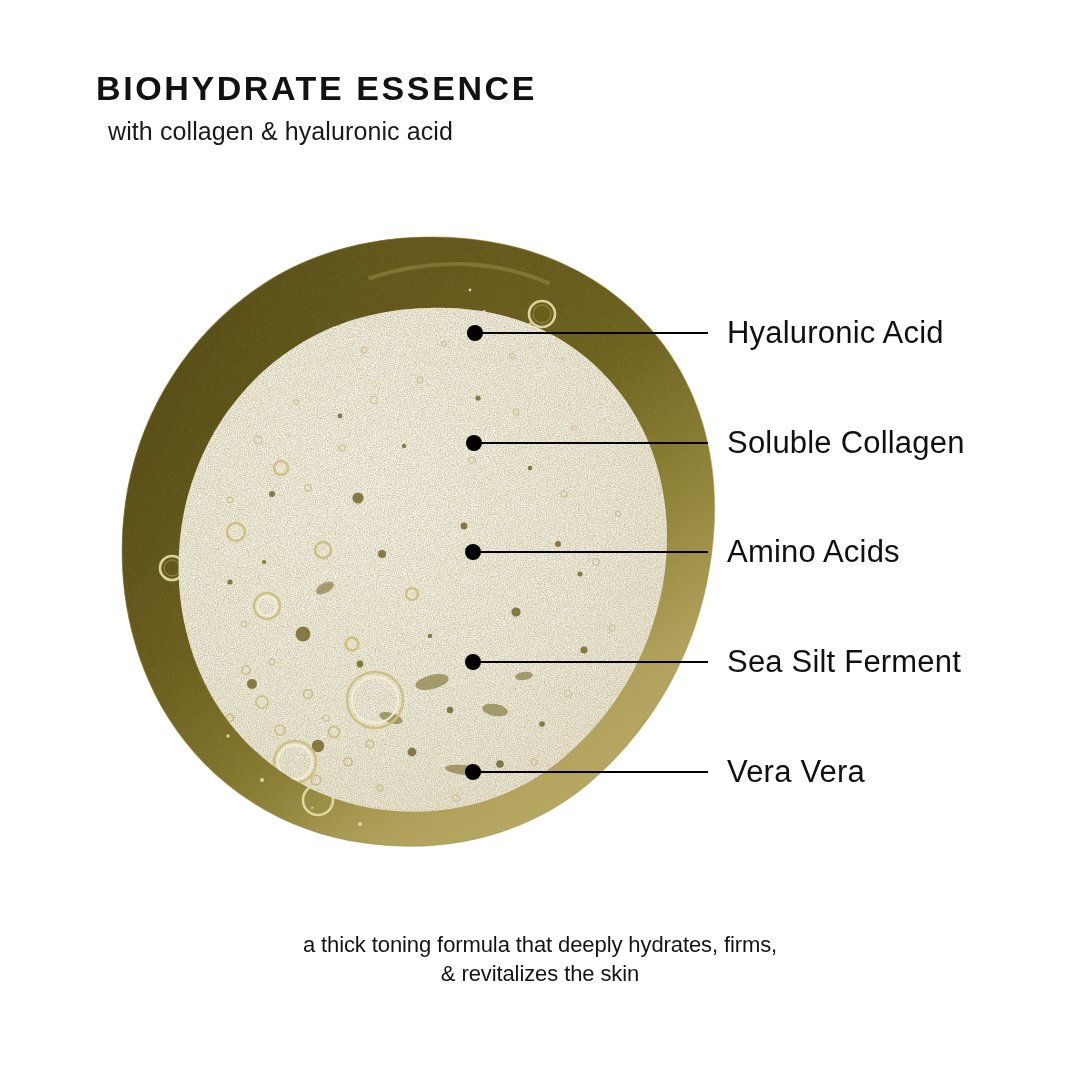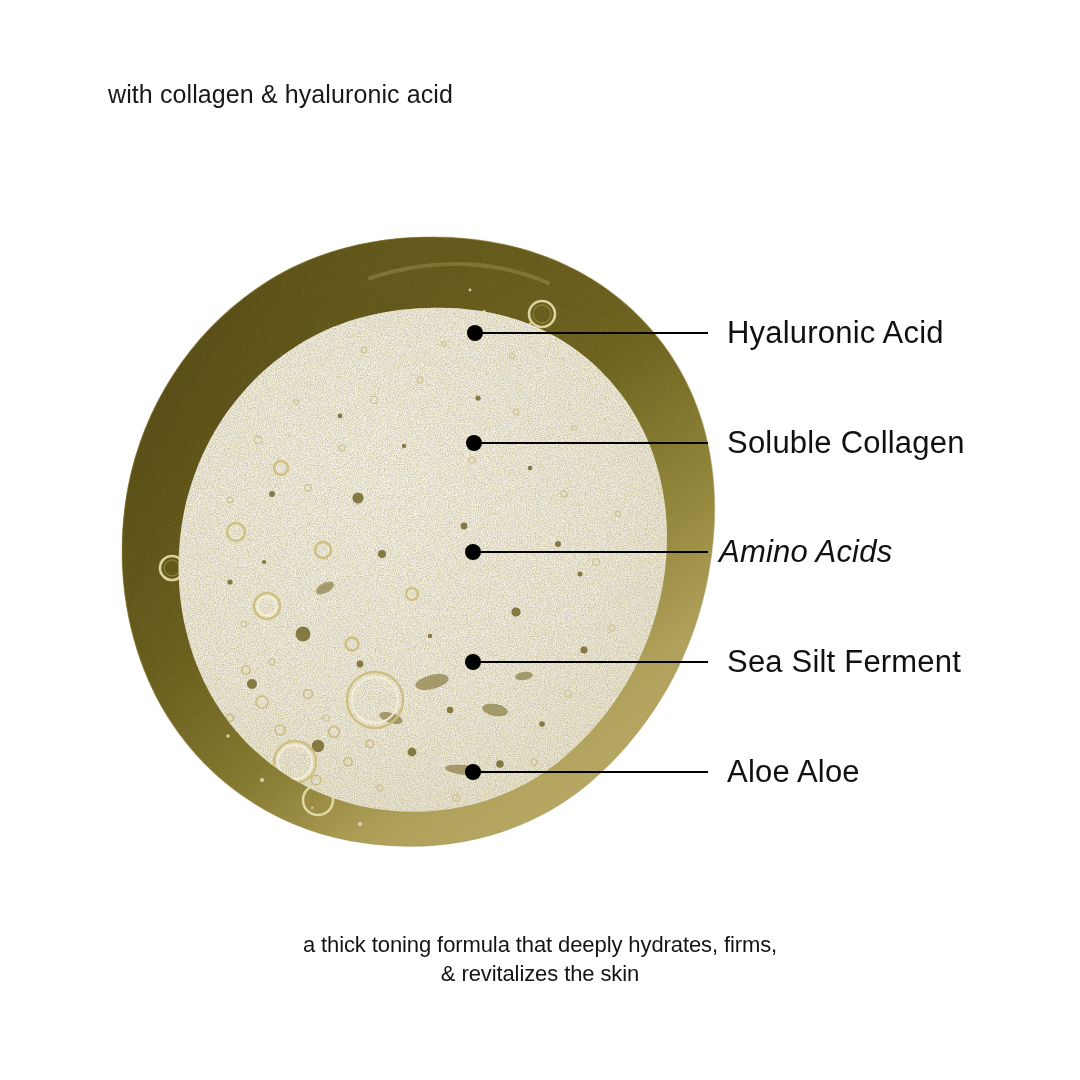--- a/index.html
+++ b/index.html
@@ -113,20 +113,21 @@
     letter-spacing: -0.1px;
   }
   .caption .cap-line { display: block; }
 </style>
 </head>
 <body>
 
 <div id="stage">
 
   <div class="header-block">
+    <h1 class="product-title">BIOHYDRATE ESSENCE</h1>
     <div class="product-subtitle">with collagen &amp; hyaluronic acid</div>
   </div>
 
   <div class="blob-wrap">
     <svg class="blob-svg" viewBox="0 0 610 618" xmlns="http://www.w3.org/2000/svg">
       <defs>
 
         <linearGradient id="rimGrad" x1="0.22" y1="0.02" x2="0.86" y2="0.99">
           <stop offset="0%" stop-color="#6d6220"></stop>
           <stop offset="18%" stop-color="#5f5418"></stop>
@@ -355,33 +356,33 @@
 
     <div class="callout" style="left:474px; top:443px; width:253px;">
       <span class="dot"></span>
       <span class="rule" style="width:230px;"></span>
       <span class="callout-label" style="left:253px;text-align:center;">Soluble Collagen</span>
     </div>
 
     <div class="callout" style="left:473px; top:552px; width:254px;">
       <span class="dot"></span>
       <span class="rule" style="width:231px;"></span>
-      <span class="callout-label" style="left:246px;font-style:italic;">Amino Acids</span>
+      <span class="callout-label" style="left:254px;">Amino Acids</span>
     </div>
 
     <div class="callout" style="left:473px; top:662px; width:254px;">
       <span class="dot"></span>
       <span class="rule" style="width:231px;"></span>
       <span class="callout-label" style="left:254px;text-align:center;">Sea Silt Ferment</span>
     </div>
 
     <div class="callout" style="left:473px; top:772px; width:254px;">
       <span class="dot"></span>
       <span class="rule" style="width:231px;"></span>
-      <span class="callout-label" style="left:254px;">Aloe Aloe</span>
+      <span class="callout-label" style="left:254px;">Vera Vera</span>
     </div>
 
   </div>
 
   <div class="caption">
     <span class="cap-line">a thick toning formula that deeply hydrates, firms,</span>
     <span class="cap-line">&amp; revitalizes the skin</span>
   </div>
 
 </div>

